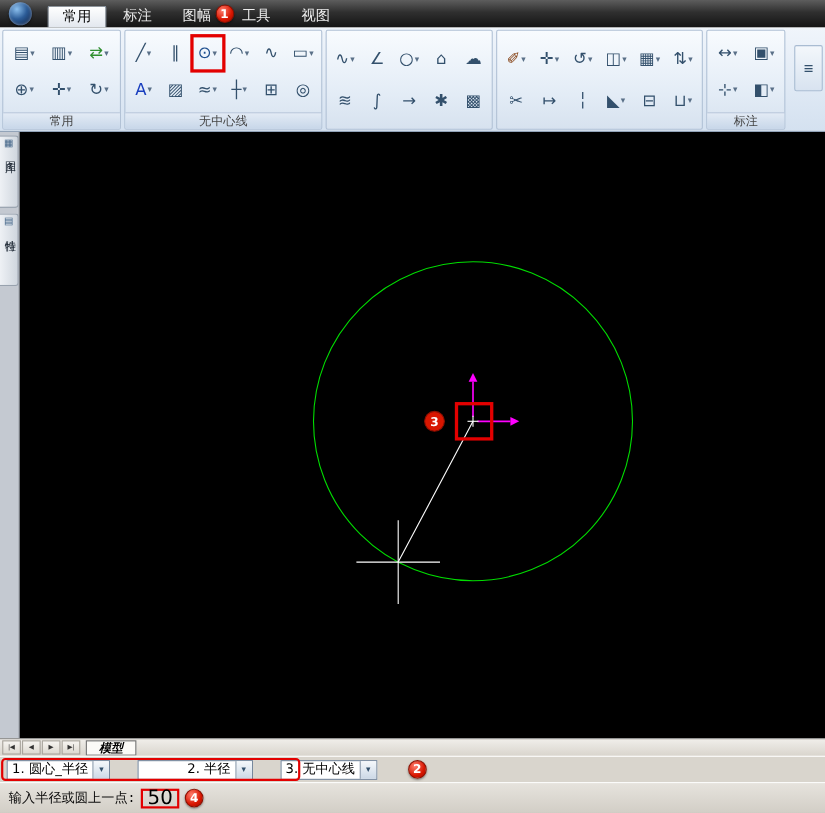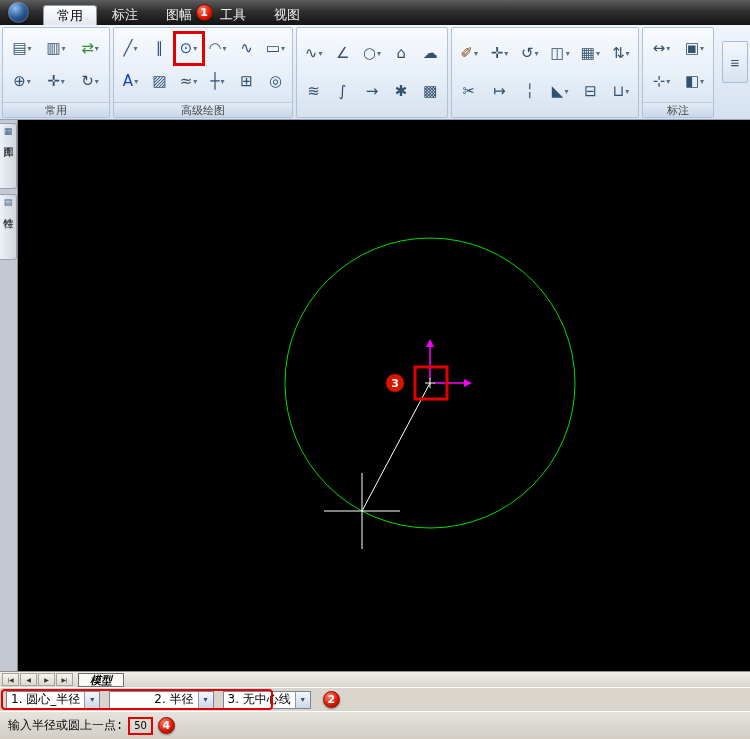--- a/index.html
+++ b/index.html
@@ -109,21 +109,21 @@
   .modeltab {
     margin-left:4px; padding:0 11px; height:14px; line-height:13px;
     font-size:11px; font-weight:bold; color:#000;
     background:#fbfaf7; border:1px solid #6f6f6f;font-style:italic;
   }
 
   
   .optionsbar {
     position:absolute; left:0; right:0; bottom:28px; height:24px;
     background:#d9d5cd; border-top:1px solid #ffffff;
-    display:flex; align-items:center; gap:9px; padding-left:6px; position:absolute;
+    display:flex; align-items:center; gap:25px; padding-left:6px; position:absolute;
   }
   .combo { height:18px; display:inline-flex; align-items:stretch; background:#fff; border:1px solid #76879c; }
   .combo:nth-of-type(1){ min-width:96px; }
   .combo:nth-of-type(2){ min-width:68px; }
   .combo:nth-of-type(3){ min-width:90px;padding-left:40px; }
   .cval { flex:1; padding:0 4px; font-size:12px; color:#000; white-space:nowrap; display:flex; align-items:center; }
   .cbtn {
     width:15px; display:flex; align-items:center; justify-content:center;
     background:linear-gradient(#f5f8fb,#ccd8e6); border-left:1px solid #8a9aac;
     font-size:8px; color:#33506c;
@@ -135,21 +135,21 @@
 
   
   .statusbar {
     position:absolute; left:0; right:0; bottom:0; height:28px;
     background:linear-gradient(#e6e3dd,#d2cec6); border-top:1px solid #ffffff;
     display:flex; align-items:center; gap:5px; padding-left:8px; font-size:12px;
   }
   .prompt { color:#0a0a0a;font-family:Liberation Mono, monospace; }
   .value-box {
     display:inline-flex; align-items:center; min-width:20px; height:18px;
-    border:2px solid #e30000; padding:0 4px; color:#000; font-size:10px;justify-content:flex-end;
+    border:2px solid #e30000; padding:0 4px; color:#000; font-size:18px;justify-content:flex-end;
   }
 </style>
 </head>
 <body>
 
 <div class="menubar">
   <div class="logo"></div>
   <div class="mtab active">常用</div>
   <div class="mtab">标注</div>
   <div class="mtab">图幅</div>
@@ -236,21 +236,21 @@
               <span class="tdd">▾</span>
             </button>
             <button class="tool">
               <span class="tglyph">⊞</span>
             </button>
             <button class="tool">
               <span class="tglyph">◎</span>
             </button>
           </div>
         </div>
-        <div class="rlabel">高级绘图</div>
+        <div class="rlabel">无中心线</div>
       </div>
       <div class="rgroup">
         <div class="rrows">
           <div class="rrow">
             <button class="tool">
               <span class="tglyph">∿</span>
               <span class="tdd">▾</span>
             </button>
             <button class="tool">
               <span class="tglyph">∠</span>

